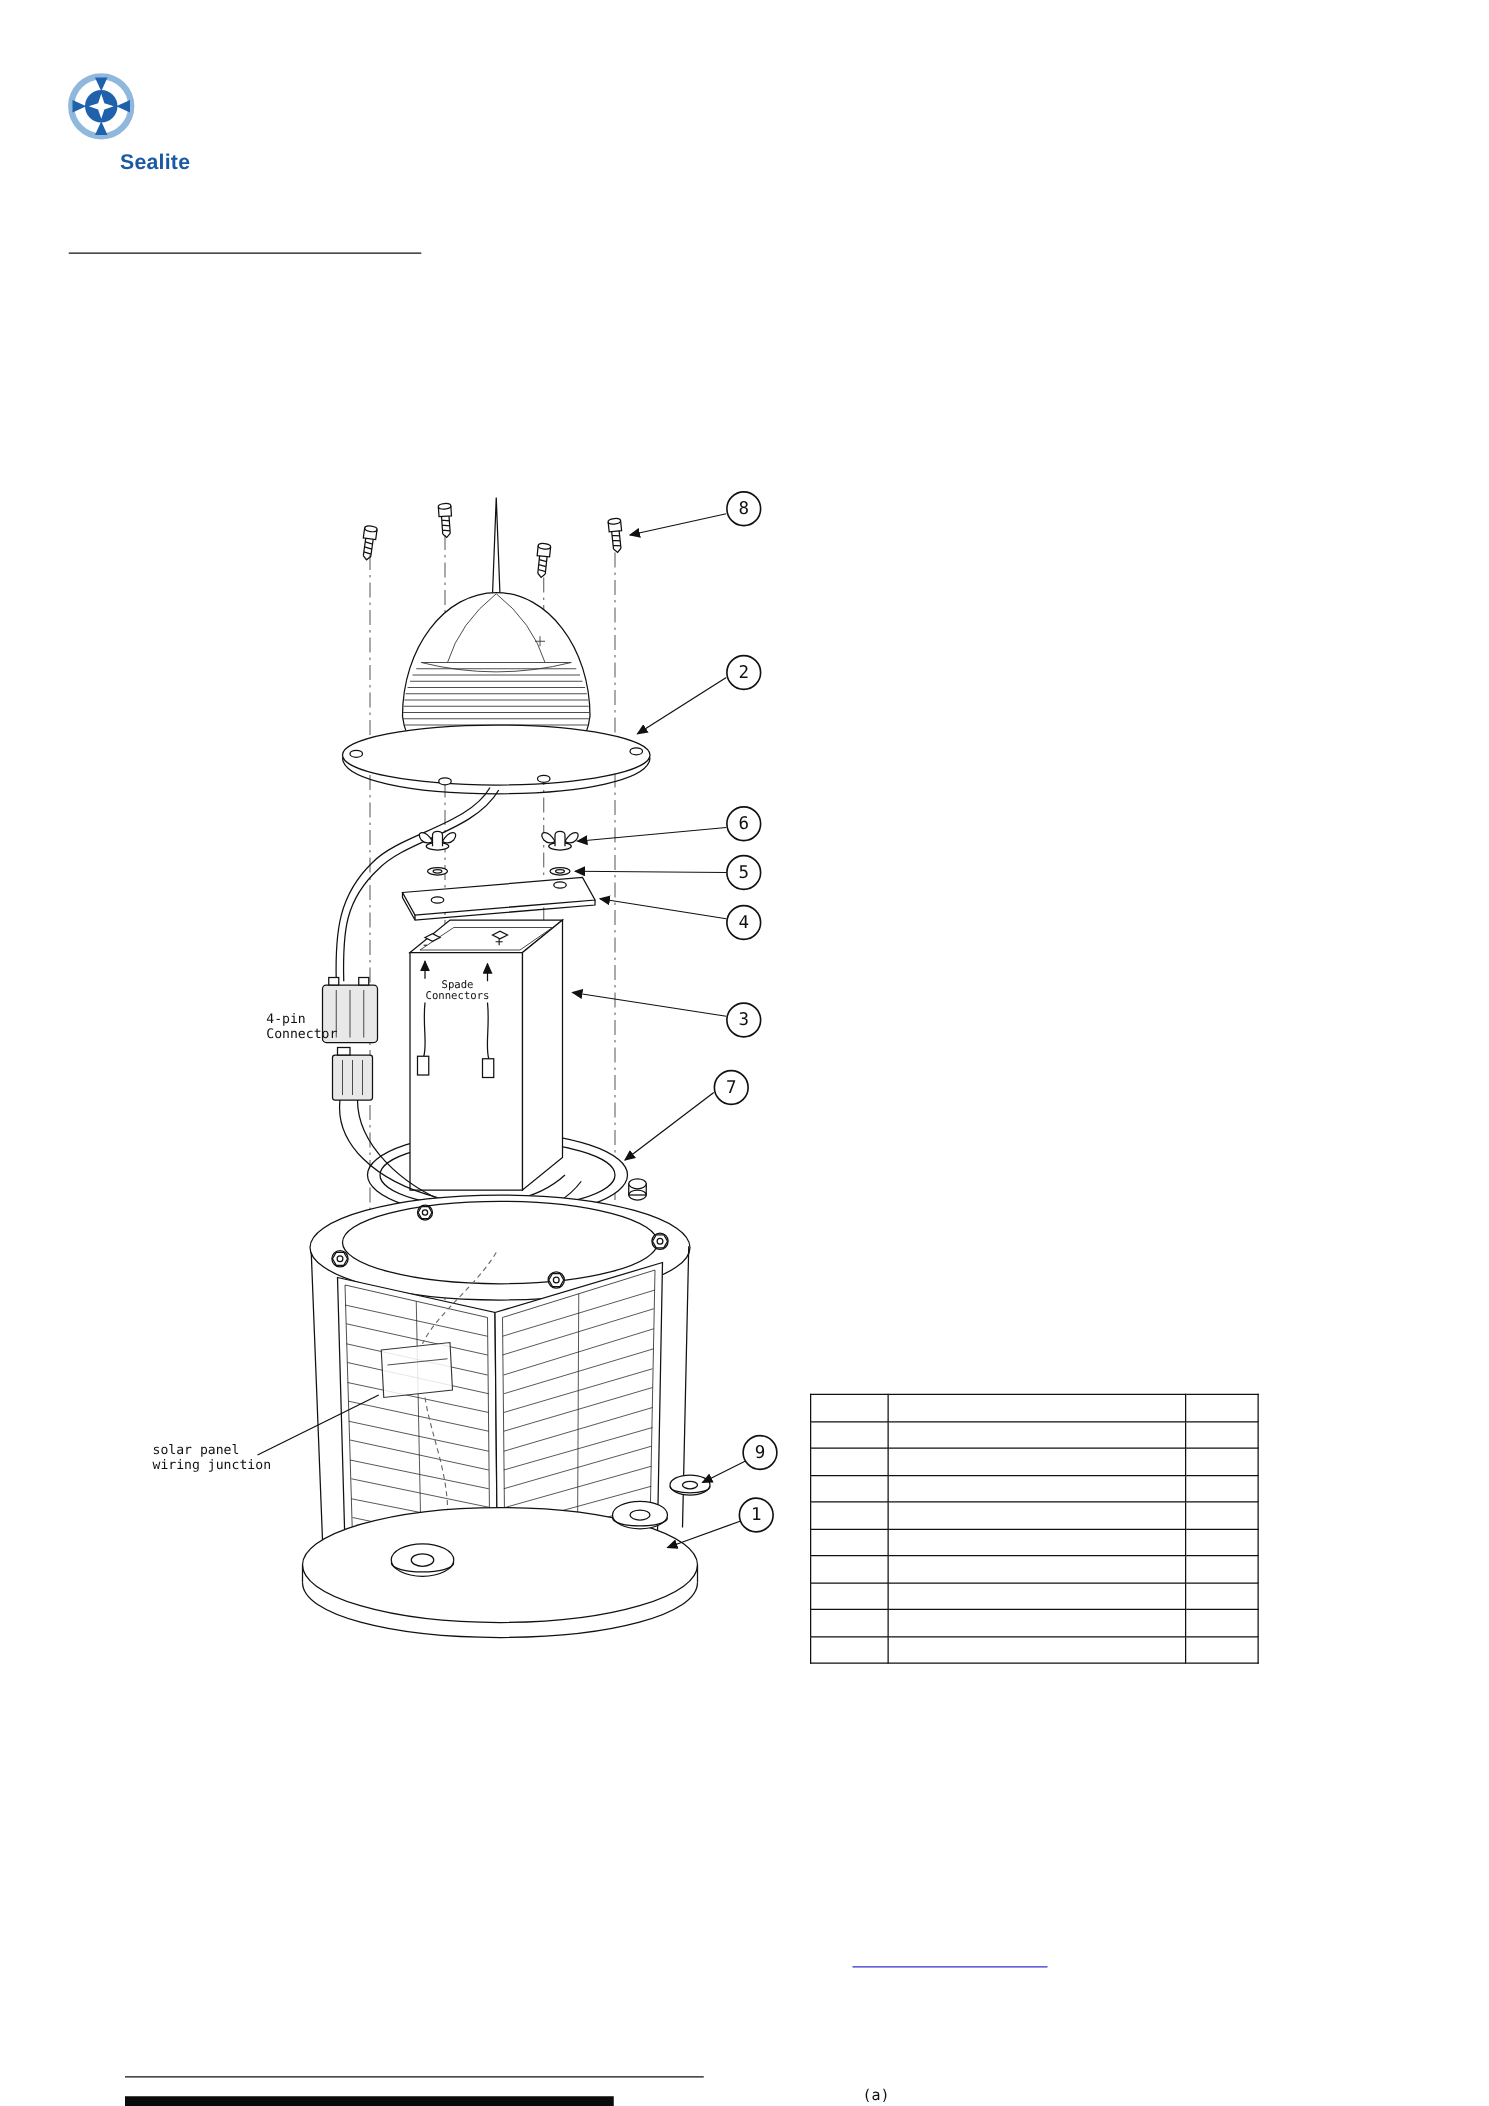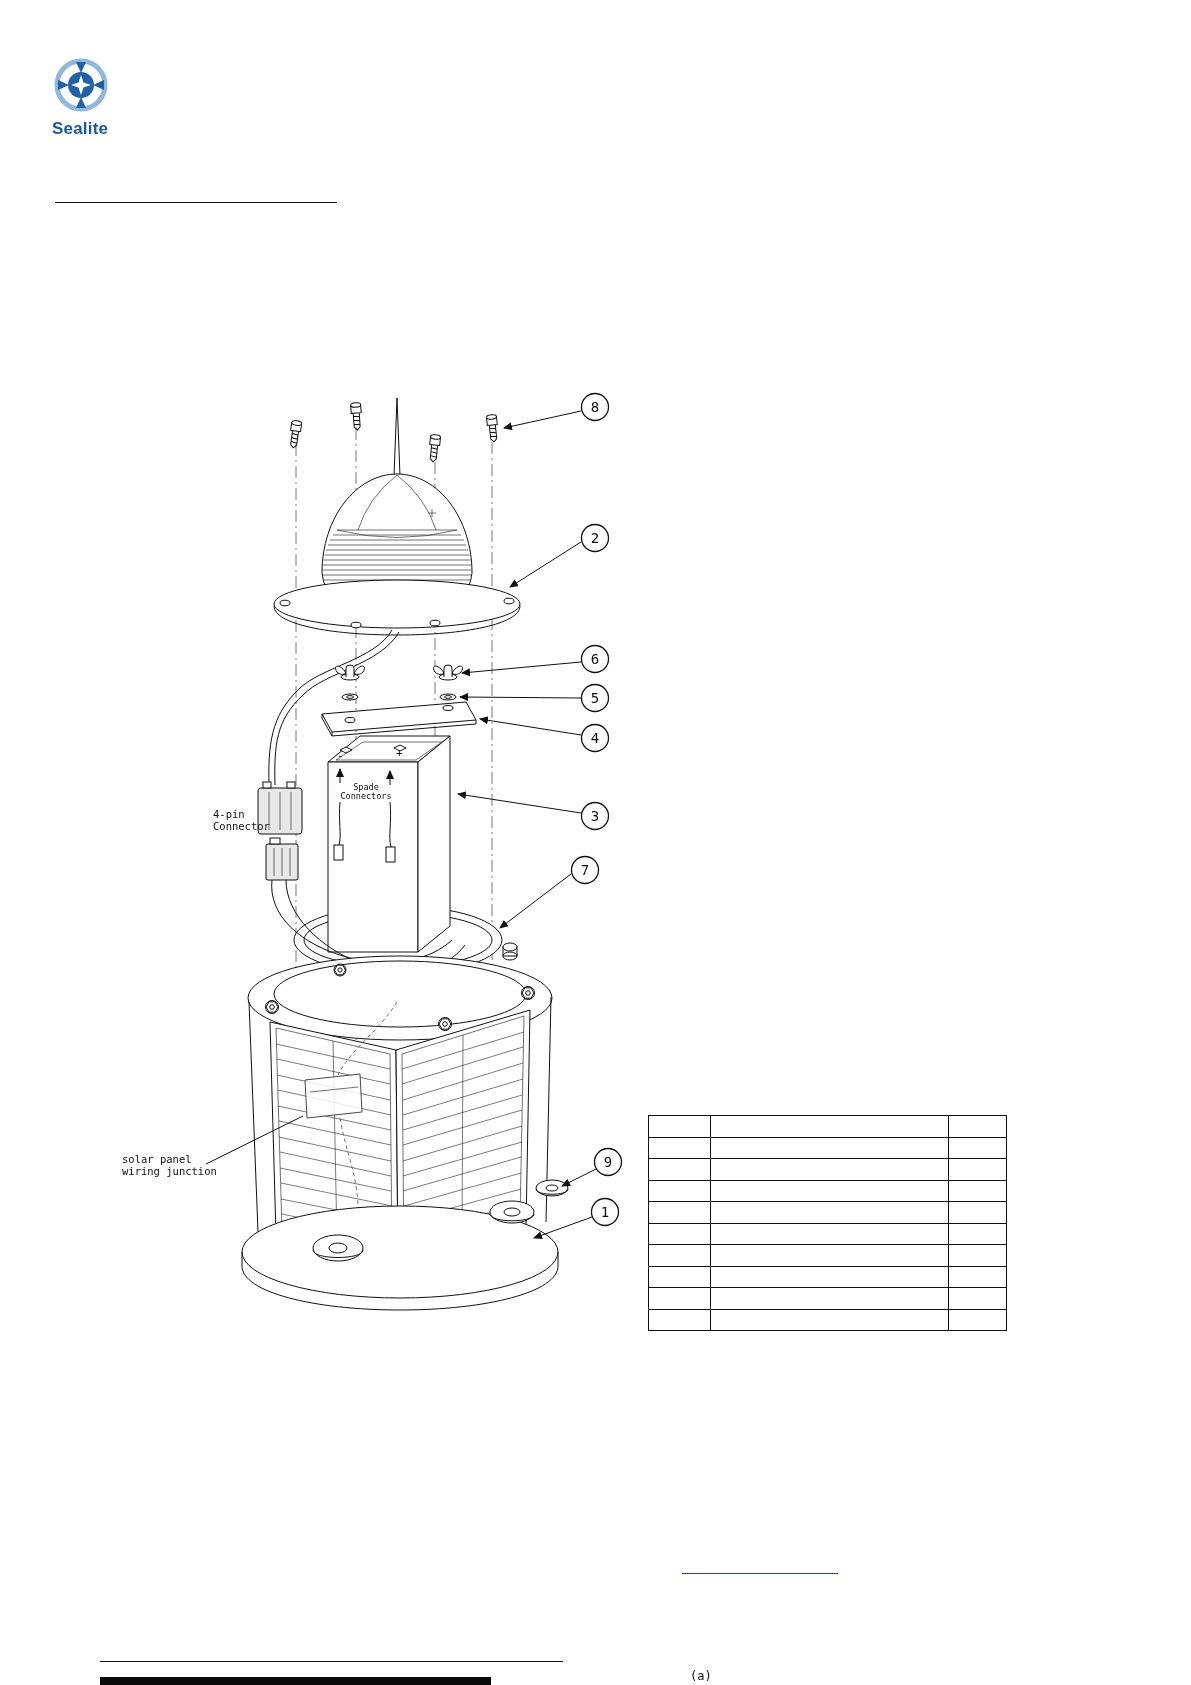--- a/index.html
+++ b/index.html
@@ -1,21 +1,21 @@
 <!DOCTYPE html>
 <html><head>
 <meta charset="utf-8">
 <style>
   html,body{margin:0;padding:0;background:#e9e9e9;}
   .page{position:relative;width:1191px;height:1685px;background:#ffffff;margin:0 auto;
         font-family:"Liberation Sans",sans-serif;overflow:hidden;}
 
   
   .logo{position:absolute;left:52px;top:56px;width:90px;}
-  .logo-text{color:#1a5aa5;font-weight:bold;font-size:17px;margin-top:1px;letter-spacing:.2px;}
+  .logo-text{color:#1a5aa5;font-weight:bold;font-size:17px;margin-top:1px;letter-spacing:.2px;margin-left:44px;}
 
   
   .heading-underline{position:absolute;left:55px;top:186px;width:282px;height:16px;
         border-bottom:1.6px solid #111;font-size:14px;color:#111;}
 
   
   .diagram-svg{position:absolute;left:100px;top:380px;}
   .ln{stroke:#111;stroke-width:1;fill:none;}
   .fw{fill:#ffffff;stroke:#111;stroke-width:1;}
   .fg{fill:#e8e8e8;stroke:#111;stroke-width:1;}

